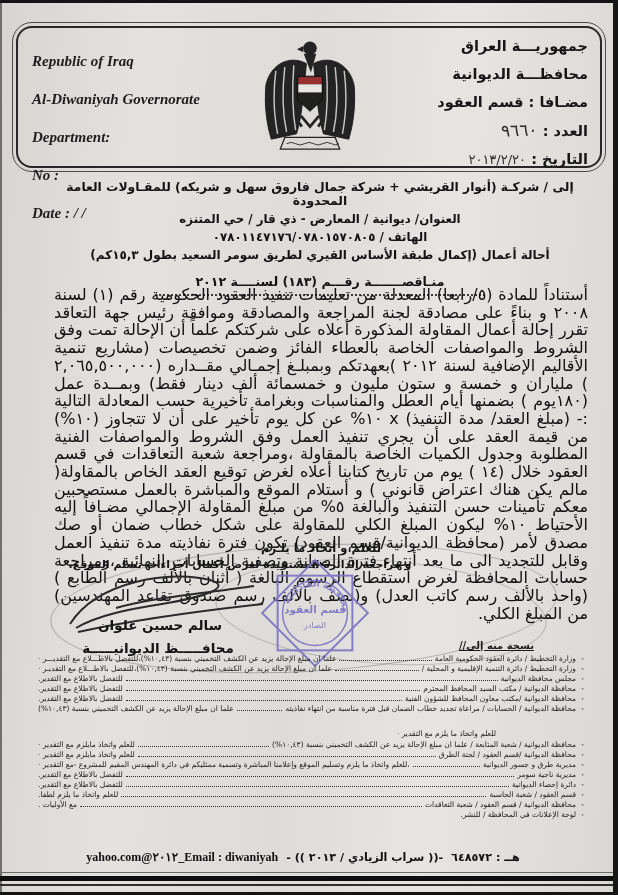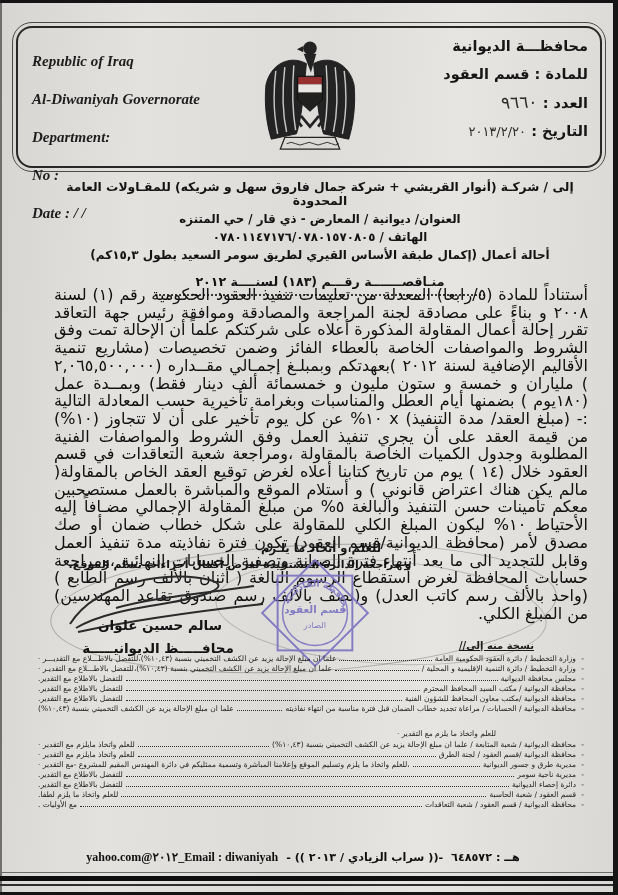--- a/index.html
+++ b/index.html
@@ -98,22 +98,23 @@
       <path d="M53,23 L67,23 L61,44 Z" fill="#232323"></path>
       <path d="M46,48 h28 v26 l-14,13 -14,-13 z" fill="#20201f" stroke="#111"></path>
       <rect x="47" y="49" width="26" height="8" fill="#993030"></rect>
       <rect x="47" y="57" width="26" height="9" fill="#e9e7e3"></rect>
       <path d="M50,92 l10,12 10,-12 M45,96 l6,8 M75,96 l-6,8" stroke="#232323" stroke-width="3" fill="none"></path>
       <path d="M32,116 L88,116 L93,129 L27,129 Z" fill="#dcdad6" stroke="#222" stroke-width="1.4"></path>
       <path d="M34,123 q5,-3 10,0 t10,0 t10,0 t10,0 t10,0 t8,0" stroke="#222" stroke-width="1" fill="none"></path>
     </svg>
 
     <div class="arb">
+      <div>جمهوريـــة العراق</div>
       <div>محافظـــة الديوانية</div>
-      <div>للمادة : قسم العقود</div>
+      <div>مضـافا : قسم العقود</div>
       <div>
         <span>العدد :</span>
         <span class="hand">٩٦٦٠</span>
       </div>
       <div>
         <span>التاريخ :</span>
         <span class="hand-sm">٢٠١٣/٢/٢٠</span>
       </div>
     </div>
   </div>
@@ -249,20 +250,25 @@
             <span class="nt">للعلم واتخاذ ما يلزم لطفا.</span>
           </div>
         </li>
       <li>
           <div class="ccline">
             <span class="nm">محافظة الديوانية / قسم العقود / شعبة التعاقدات</span>
             <span class="leader"></span>
             <span class="nt">مع الأوليات .</span>
           </div>
         </li>
+      <li>
+          <div class="ccline">
+            <span class="nm">لوحة الإعلانات في المحافظة / للنشر.</span>
+          </div>
+        </li>
     </ul>
   </div>
 
   <div class="abs footer">
     <span>هــ : ٦٤٨٥٧٢</span>
     <span class="sep">-(( سراب الزيادي / ٢٠١٣ )) -</span>
     <span class="f-email">Email : diwaniyah_٢٠١٢@yahoo.com</span>
   </div>
 
   <div class="abs rule1"></div>

